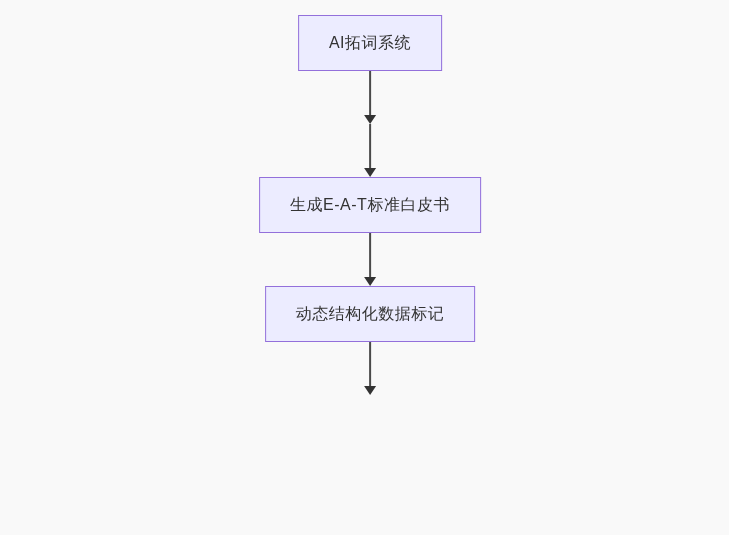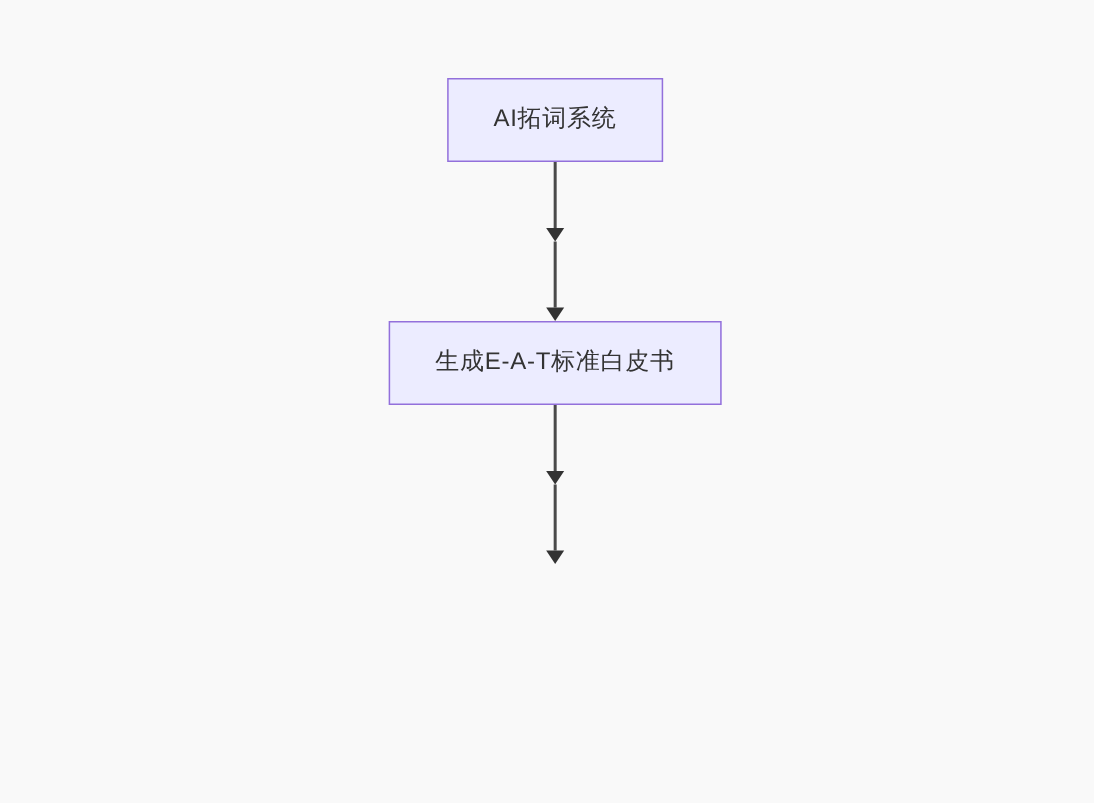--- a/index.html
+++ b/index.html
@@ -19,21 +19,20 @@
     height: 535px;
   }
   .flow-column {
     position: absolute;
     left: 370px;
     top: 15px;
     transform: translateX(-50%);
     display: flex;
     flex-direction: column;
     align-items: center;
-    margin-top: 37px;
   }
   .node {
     box-sizing: border-box;
     height: 56px;
     padding: 0 30px;
     background: #ECECFF;
     border: 1px solid #9370DB;
     display: flex;
     align-items: center;
     justify-content: center;
@@ -88,20 +87,23 @@
 
     <div class="node">
       <span class="node-label">生成E-A-T标准白皮书</span>
     </div>
 
     <div class="arrow">
       <div class="arrow-line"></div>
       <div class="arrow-head"></div>
     </div>
 
+    <div class="node">
+      <span class="node-label">动态结构化数据标记</span>
+    </div>
 
     <div class="arrow">
       <div class="arrow-line"></div>
       <div class="arrow-head"></div>
     </div>
 
 
   </div>
 </div>
 

